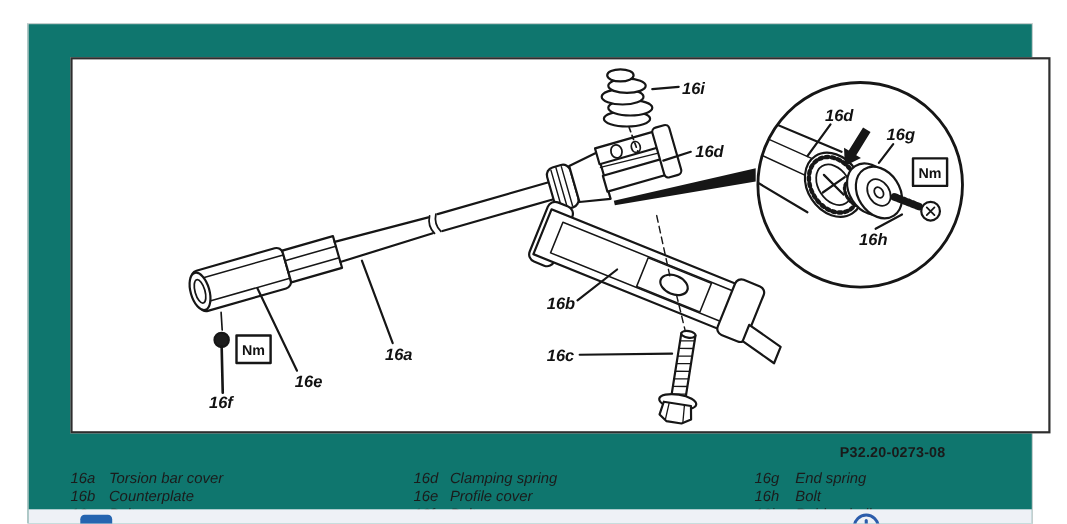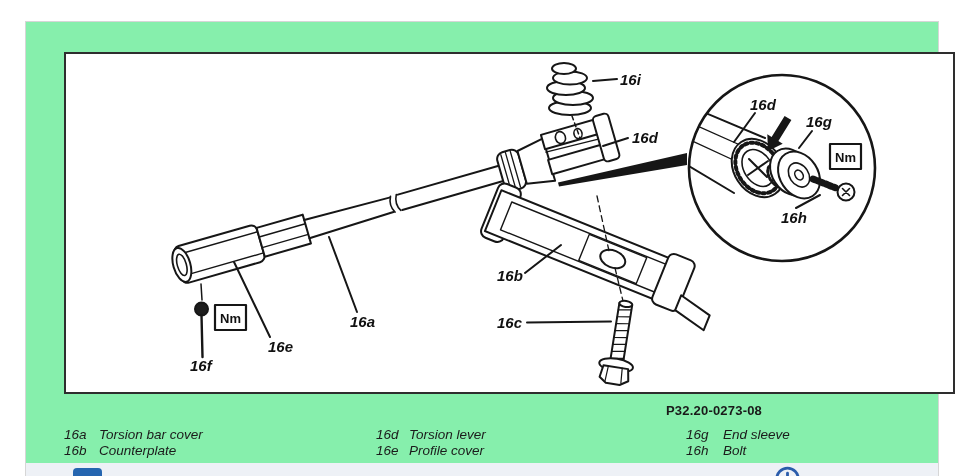--- a/index.html
+++ b/index.html
@@ -4,38 +4,38 @@
 <style>
   html,body{margin:0;padding:0;}
   body{
     width:970px;height:476px;position:relative;overflow:hidden;
     background:#ffffff;
     font-family:"Liberation Sans",sans-serif;
     -webkit-font-smoothing:antialiased;
   }
   .page-panel{
     position:absolute;left:25px;top:21px;width:914px;height:455px;
-    background:#86efac;border:1px solid #d6d6d6;border-bottom:none;
+    background:#0f766e;border:1px solid #d6d6d6;border-bottom:none;
     box-sizing:border-box;
   }
   .drawing-frame{
     position:absolute;left:38px;top:30px;width:891px;height:342px;
     border:2px solid #2e2e2e;background:#ffffff;box-sizing:border-box;
   }
   .drawing-frame svg{display:block;width:887px;height:338px;}
   svg text.co{
     font-family:"Liberation Sans",sans-serif;font-style:italic;
     font-weight:700;font-size:15px;fill:#111;stroke:none;
   }
   svg text.nm{
     font-family:"Liberation Sans",sans-serif;font-weight:700;
     font-size:13px;fill:#111;stroke:none;font-style:normal;
   }
   .figure-code{
-    position:absolute;top:381px;left:640px;width:291px;text-align:left;
+    position:absolute;top:381px;left:640px;width:291px;text-align:center;
     font-size:13px;font-weight:700;color:#1a1a1a;letter-spacing:0.2px;
   }
   .legend{position:absolute;top:405px;left:0;width:970px;height:52px;}
   .legend-col{position:absolute;top:0;}
   .lrow{display:flex;line-height:16.4px;font-size:13.5px;font-style:italic;color:#1b1b1b;}
   .lcode{flex:0 0 auto;}
   .legend-col.c1 .lcode{width:35px;}
   .legend-col.c2 .lcode{width:33px;}
   .legend-col.c3 .lcode{width:37px;}
   .footer-bar{
@@ -195,35 +195,35 @@
           <span class="lname">Counterplate</span>
         </div>
       <div class="lrow">
           <span class="lcode">16c</span>
           <span class="lname">Bolt</span>
         </div>
     </div>
     <div class="legend-col c2" style="left:350px;">
       <div class="lrow">
           <span class="lcode">16d</span>
-          <span class="lname">Torsion lever</span>
+          <span class="lname">Clamping spring</span>
         </div>
       <div class="lrow">
           <span class="lcode">16e</span>
           <span class="lname">Profile cover</span>
         </div>
       <div class="lrow">
           <span class="lcode">16f</span>
           <span class="lname">Bolt</span>
         </div>
     </div>
     <div class="legend-col c3" style="left:660px;">
       <div class="lrow">
           <span class="lcode">16g</span>
-          <span class="lname">End sleeve</span>
+          <span class="lname">End spring</span>
         </div>
       <div class="lrow">
           <span class="lcode">16h</span>
           <span class="lname">Bolt</span>
         </div>
       <div class="lrow">
           <span class="lcode">16i</span>
           <span class="lname">Rubber bellows</span>
         </div>
     </div>

